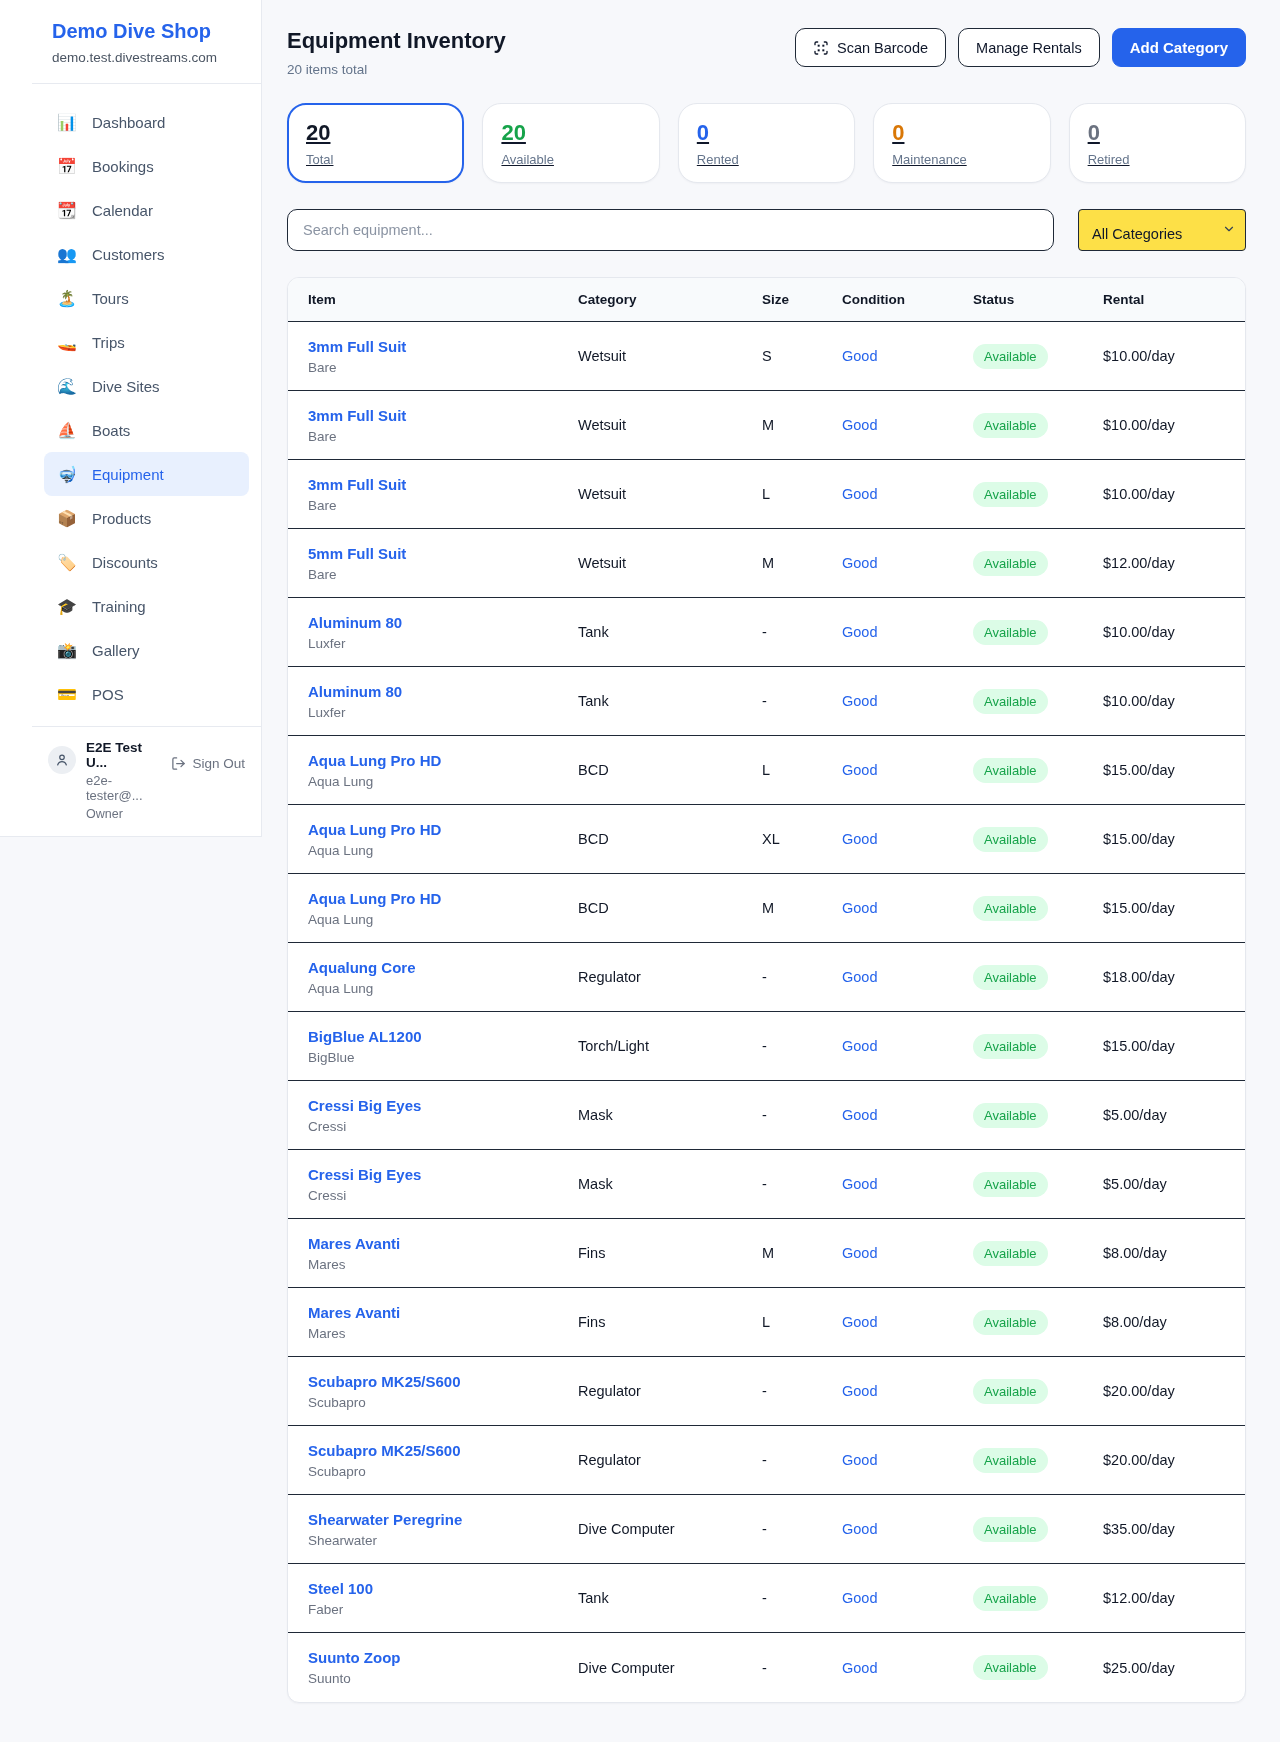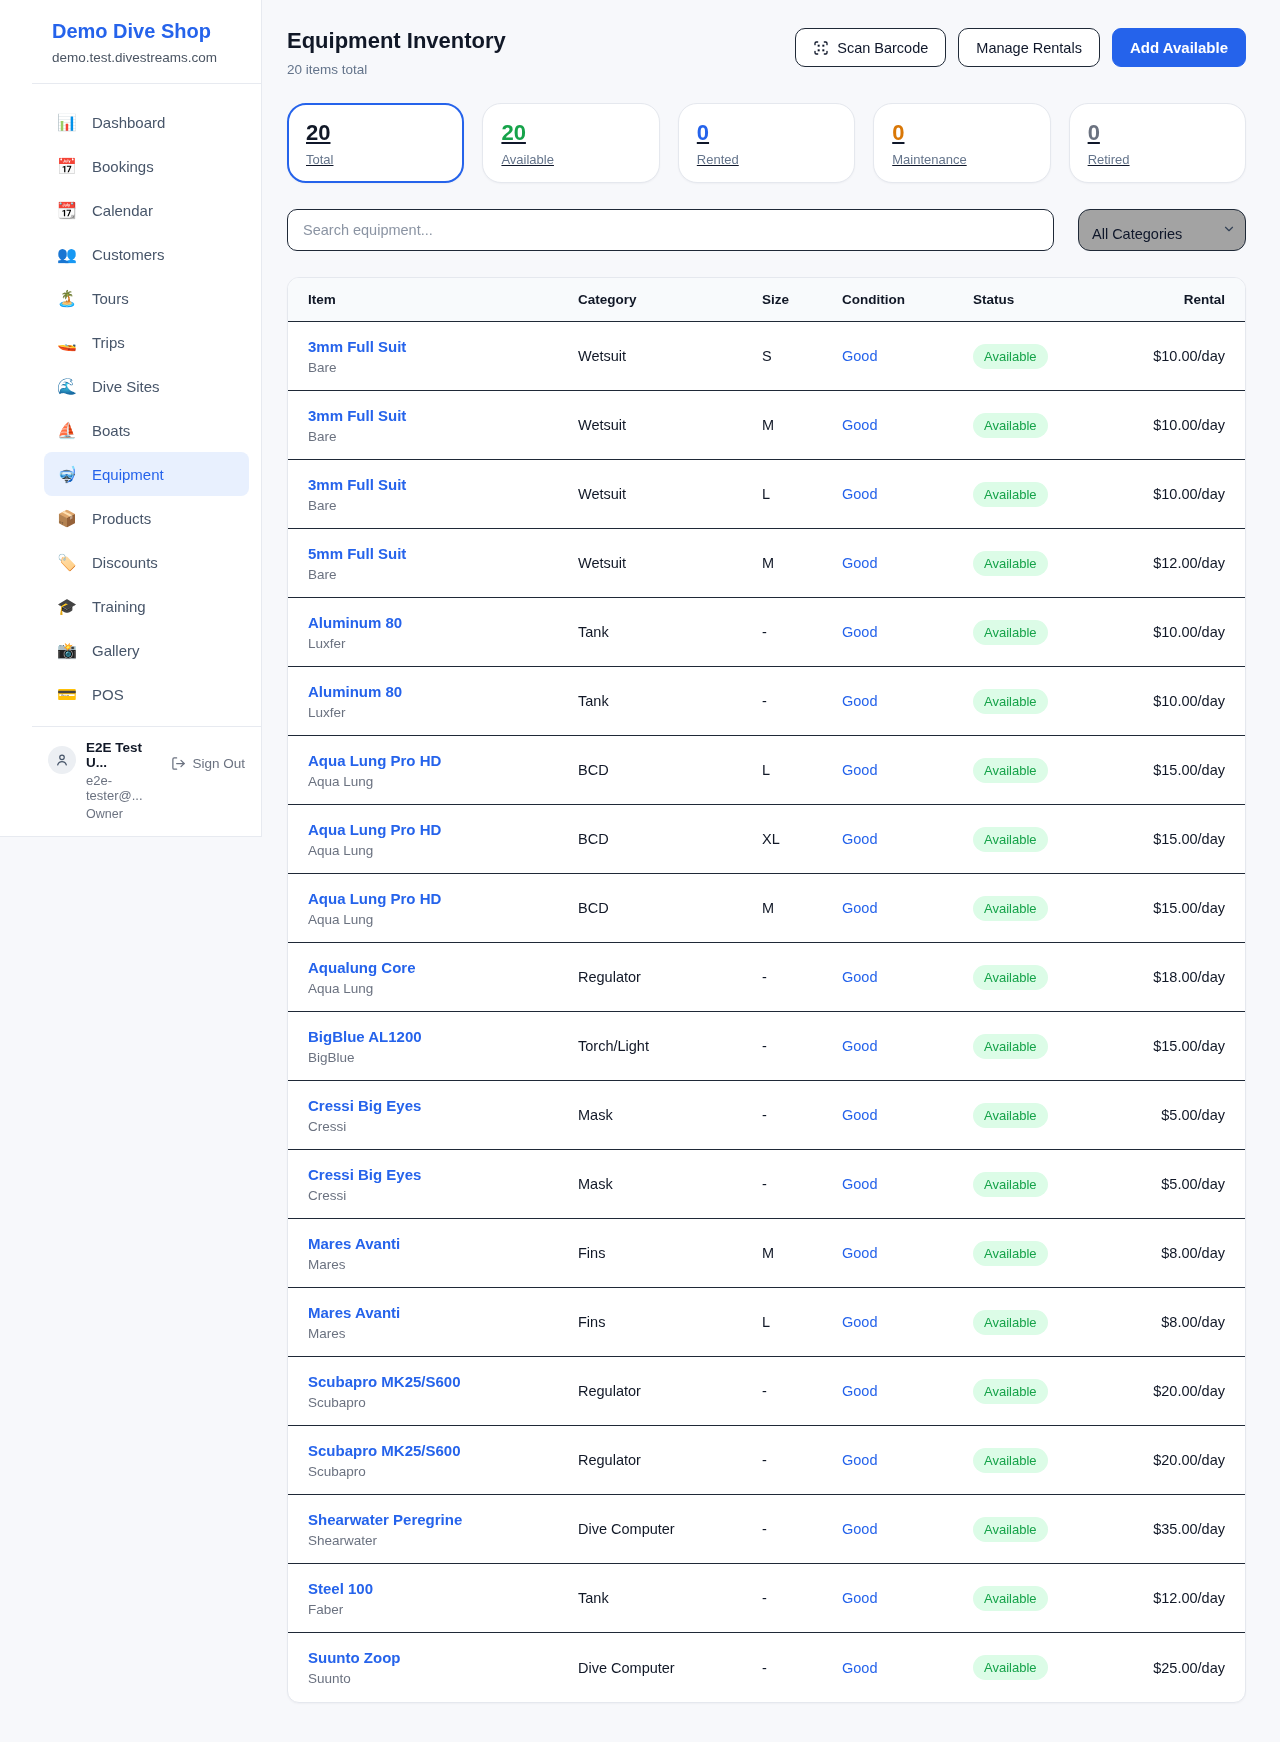--- a/index.html
+++ b/index.html
@@ -47,33 +47,33 @@
   .stat-label { margin-top:5px; font-size:13px; color:#64748b; }
   .c-dark { color:#111827; } .c-green { color:#16a34a; } .c-blue { color:#2563eb; }
   .c-orange { color:#d97706; } .c-gray { color:#6b7280; }
 
   
   .filters { display:flex; gap:24px; margin-top:26px; }
   .search-input { flex:1; height:42px; border:1px solid #1f2937; border-radius:10px; background:#fff;
                   padding:0 15px; font-size:14.5px; font-family:inherit; color:#0f172a; }
   .search-input::placeholder { color:#8b94a3; }
   .select-wrap { position:relative; width:168px; flex:0 0 168px; }
-  .cat-select { width:100%; height:42px; border:1px solid #1f2937; border-radius:12px; background:#a3a3a3;
+  .cat-select { width:100%; height:42px; border:1px solid #1f2937; border-radius:4px; background:#fde047;
                 padding:8px 30px 0 13px; font-size:14.5px; font-family:inherit; color:#0f172a;
                 appearance:none; -webkit-appearance:none; cursor:pointer; }
   .select-chevron { position:absolute; right:10px; top:13px; pointer-events:none; color:#334155; }
 
   
   .table-card { margin-top:26px; margin-bottom:26px; background:#fff; border:1px solid #e5e8ee;
                 border-radius:12px; overflow:hidden; box-shadow:0 1px 2px rgba(16,24,40,.04); }
   .t-head, .t-row { display:grid; grid-template-columns:270px 184px 80px 131px 130px 1fr;
                     padding:0 20px; align-items:center; }
   .t-head { height:44px; background:#f8fafc; border-bottom:1px solid #1f2937; }
   .th { font-size:13.5px; font-weight:bold; color:#111827; }
-  .th-rental, .cell-rental { text-align:right; }
+  .th-rental, .cell-rental { text-align:left; }
   .t-row { height:69px; border-bottom:1px solid #1f2937; }
   .t-row:last-child { border-bottom:none; }
   .item-name { font-size:15px; font-weight:bold; color:#2563eb; cursor:pointer; }
   .item-brand { margin-top:5px; font-size:13.5px; color:#6b7280; }
   .cell { font-size:14.5px; color:#111827; }
   .cond-link { font-size:14.5px; color:#2563eb; cursor:pointer; }
   .badge { display:inline-block; padding:5px 11px; border-radius:999px; background:#dcfce7;
            color:#16a34a; font-size:13px; }
   .cell-rental { font-size:14.5px; color:#111827; }
 </style>
@@ -184,21 +184,21 @@
             <rect x="14" y="7" width="3" height="3" stroke="none"></rect>
           <rect x="7" y="14" width="3" height="3" stroke="none"></rect>
             <rect x="14" y="14" width="3" height="3" stroke="none"></rect>
         </svg>
         <span>Scan Barcode</span>
       </button>
       <button class="btn btn-outline">
         <span>Manage Rentals</span>
       </button>
       <button class="btn btn-primary">
-        <span>Add Available</span>
+        <span>Add Category</span>
       </button>
     </div>
   </div>
 
   <div class="stats">
 
   <div class="stat-card active">
         <div class="stat-value c-dark">20</div>
         <div class="stat-label">Total</div>
       </div>

